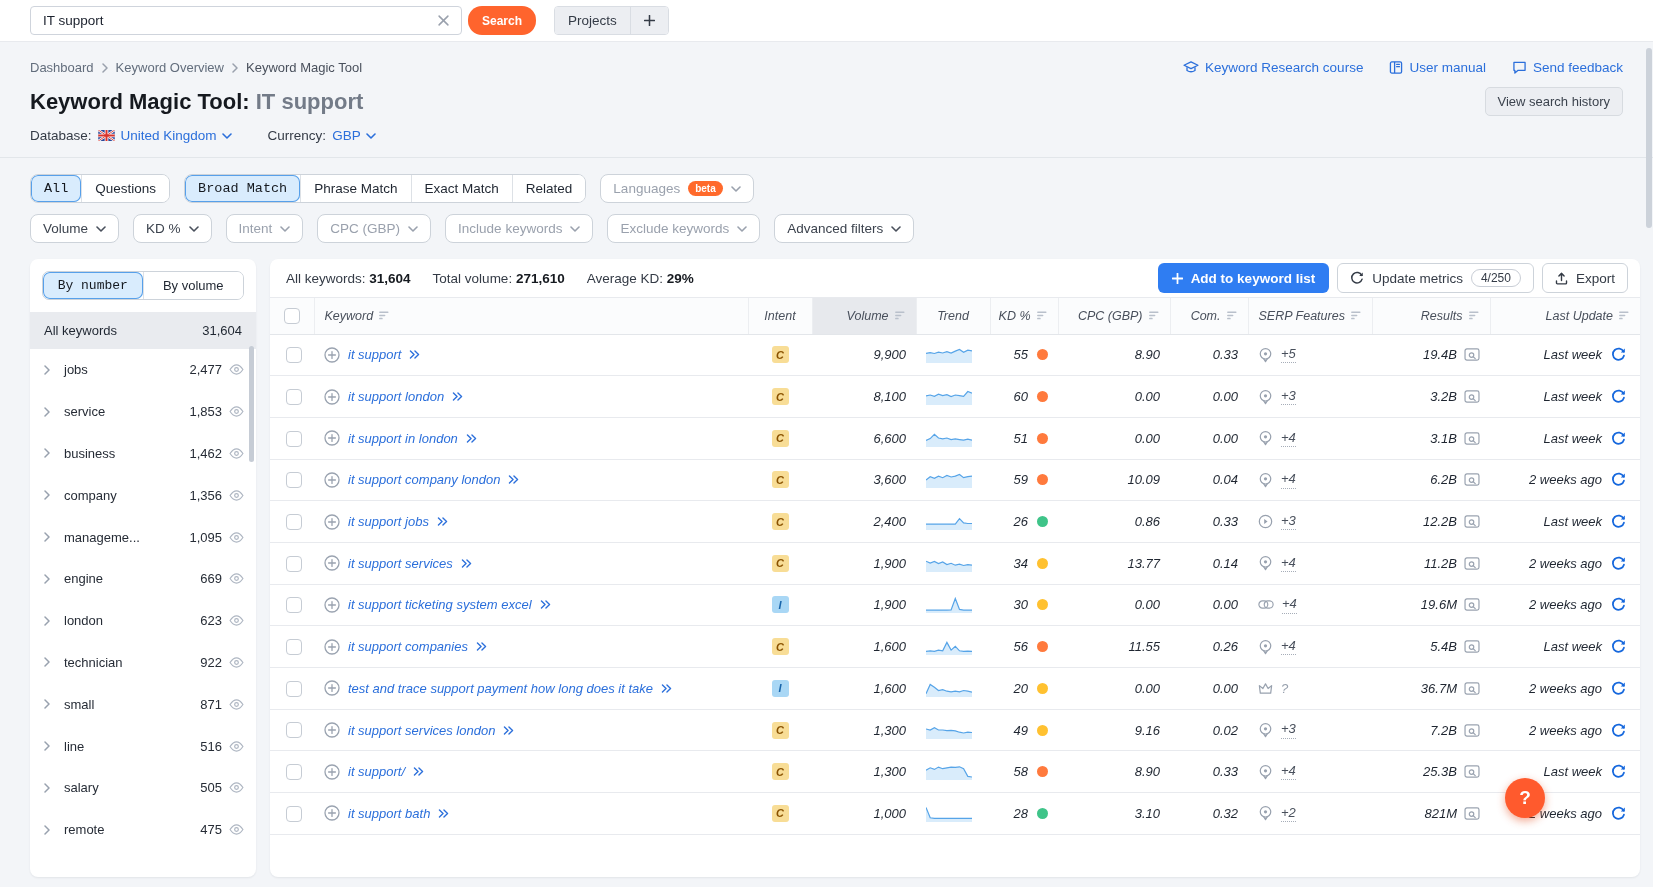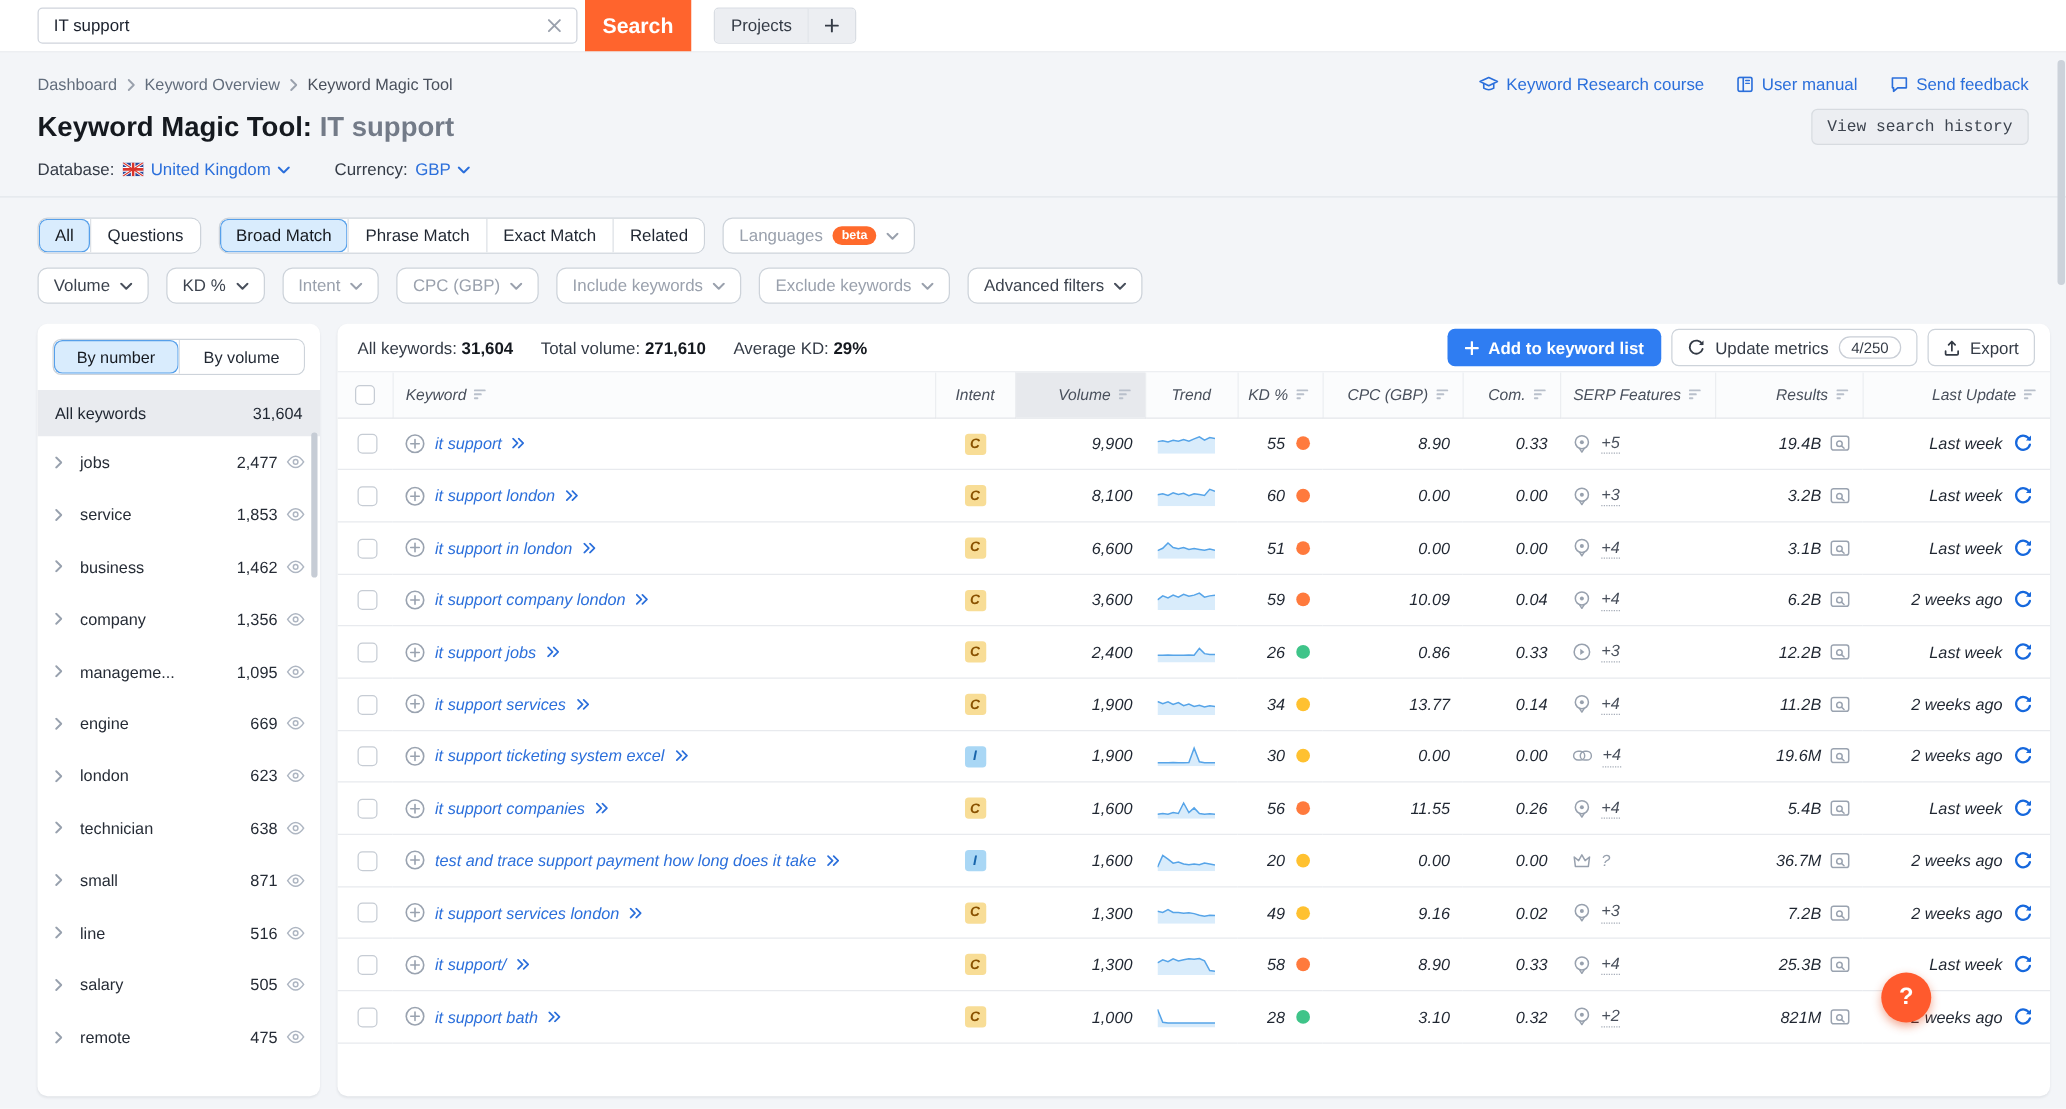--- a/index.html
+++ b/index.html
@@ -4,51 +4,51 @@
 <style>
   * { margin:0; padding:0; box-sizing:border-box; }
   html,body { width:1653px; height:887px; }
   body { font-family:"Liberation Sans","DejaVu Sans",sans-serif; background:#f3f5f8; color:#1f2631; overflow:hidden; position:relative; }
 
   
   .topbar { height:42px; background:#fff; border-bottom:1px solid #e8eaee; display:flex; align-items:center; padding:0 30px; position:relative; z-index:5; }
   .search-box { width:432px; height:29px; border:1px solid #cfd4dc; border-radius:4px; display:flex; align-items:center; background:#fff; padding:0 8px 0 12px; }
   .search-box input { border:none; outline:none; flex:1; font-size:13.5px; color:#1a202c; font-family:inherit; background:transparent; }
   .clear-btn { color:#9aa1ad; cursor:pointer; font-size:15px; line-height:1; padding:2px 4px; }
-  .btn-search { height:41px; margin-left:6px; background:#ff642d; color:#fff; border:none; border-radius:0; font-size:17px; font-weight:700; padding:0 14px; cursor:pointer; font-family:inherit; }
+  .btn-search { height:29px; margin-left:6px; background:#ff642d; color:#fff; border:none; border-radius:14px; font-size:12px; font-weight:700; padding:0 14px; cursor:pointer; font-family:inherit; }
   .projects-group { display:flex; margin-left:18px; border:1px solid #d9dde3; border-radius:4px; overflow:hidden; }
   .projects-group .pg-btn { height:27px; background:#eceef2; border:none; font-size:13.5px; color:#343b46; padding:0 13px; cursor:pointer; font-family:inherit; display:flex; align-items:center; }
   .projects-group .pg-sep { width:1px; background:#d9dde3; }
 
   
   .head-section { padding:18px 30px 0 30px; border-bottom:1px solid #e2e6ea; padding-bottom:14px; }
   .head-row1 { display:flex; justify-content:space-between; align-items:center; }
   .breadcrumb { display:flex; align-items:center; gap:8px; font-size:13px; color:#626d7c; }
   .breadcrumb .crumb { cursor:pointer; }
   .breadcrumb .crumb.last { color:#49505c; cursor:default; }
   .crumb-sep svg { display:block; }
   .head-links { display:flex; align-items:center; gap:26px; }
   .head-link { display:flex; align-items:center; gap:6px; color:#2b6fdb; font-size:13.5px; cursor:pointer; }
   .head-row2 { display:flex; justify-content:space-between; align-items:center; margin-top:12px;gap:32px; }
   .page-title { font-size:22px; font-weight:700; color:#15191f; }
   .page-title .query { color:#737b88; font-weight:700; }
-  .btn-light { height:29px; background:#eceef2; border:1px solid #d7dbe0; border-radius:5px; color:#3c434e; font-size:13px; padding:0 12px; cursor:pointer; font-family:Liberation Mono, monospace; }
+  .btn-light { height:29px; background:#eceef2; border:1px solid #d7dbe0; border-radius:5px; color:#3c434e; font-size:13px; padding:0 12px; cursor:pointer; font-family:Liberation Sans, sans-serif; }
   .head-row3 { display:flex; align-items:center; gap:36px; margin-top:12px; font-size:13.5px; }
   .db-item { display:flex; align-items:center; gap:6px; }
   .db-label { color:#343b46; }
   .db-value { color:#2b6fdb; display:flex; align-items:center; gap:5px; cursor:pointer; }
 
   
   .filters { padding:16px 30px 16px 30px; }
   .filter-row { display:flex; align-items:center; gap:14px; }
   .filter-row + .filter-row { margin-top:11px; }
   .seg-group { display:flex; border:1px solid #cdd3da; border-radius:8px; background:#fff; overflow:hidden; }
   .seg { font-size:13.5px; color:#1f2631; padding:6px 13px; cursor:pointer; background:#fff; border-left:1px solid #dde1e6; white-space:nowrap; }
   .seg:first-child { border-left:none; }
-  .seg.selected { background:#d9ecfd; box-shadow:inset 0 0 0 1px #57a0ea; border-radius:7px; color:#15191f; }
+  .seg.selected { background:#d9ecfd; box-shadow:inset 0 0 0 1px #57a0ea; border-radius:7px; color:#15191f;font-family:Liberation Mono, monospace; }
   .pill { display:flex; align-items:center; gap:8px; border:1px solid #cdd3da; background:#fff; border-radius:8px; font-size:13.5px; padding:6px 12px; cursor:pointer; color:#3c434e; white-space:nowrap; }
   .pill.muted { color:#9aa1ad; }
   .pill .chev { color:#49505c; display:flex; }
   .pill.muted .chev { color:#9aa1ad; }
   .beta-badge { background:#ff6a2c; color:#fff; font-size:10px; font-weight:700; border-radius:8px; padding:2px 7px; }
 
   
   .content { display:flex; align-items:flex-start; gap:14px; padding:0 13px 0 30px; }
 
   
@@ -417,21 +417,21 @@
             </svg>
           </span>
         </div>
         <div class="sb-item">
           <span class="chev-r icon">
             <svg viewBox="0 0 6 10" width="6" height="10">
               <path d="M1 1l4 4-4 4" fill="none" stroke="currentColor" stroke-width="1.5" stroke-linecap="round" stroke-linejoin="round"></path>
             </svg>
           </span>
           <span class="lbl">technician</span>
-          <span class="val">638</span>
+          <span class="val">922</span>
           <span class="eye">
             <svg viewBox="0 0 16 12" width="15" height="11">
               <path d="M1 6c2.2-3.3 4.6-5 7-5s4.8 1.7 7 5c-2.2 3.3-4.6 5-7 5S3.2 9.3 1 6z" fill="none" stroke="#aeb6c2" stroke-width="1.3"></path>
               <circle cx="8" cy="6" r="2" fill="none" stroke="#aeb6c2" stroke-width="1.3"></circle>
             </svg>
           </span>
         </div>
         <div class="sb-item">
           <span class="chev-r icon">
             <svg viewBox="0 0 6 10" width="6" height="10">

